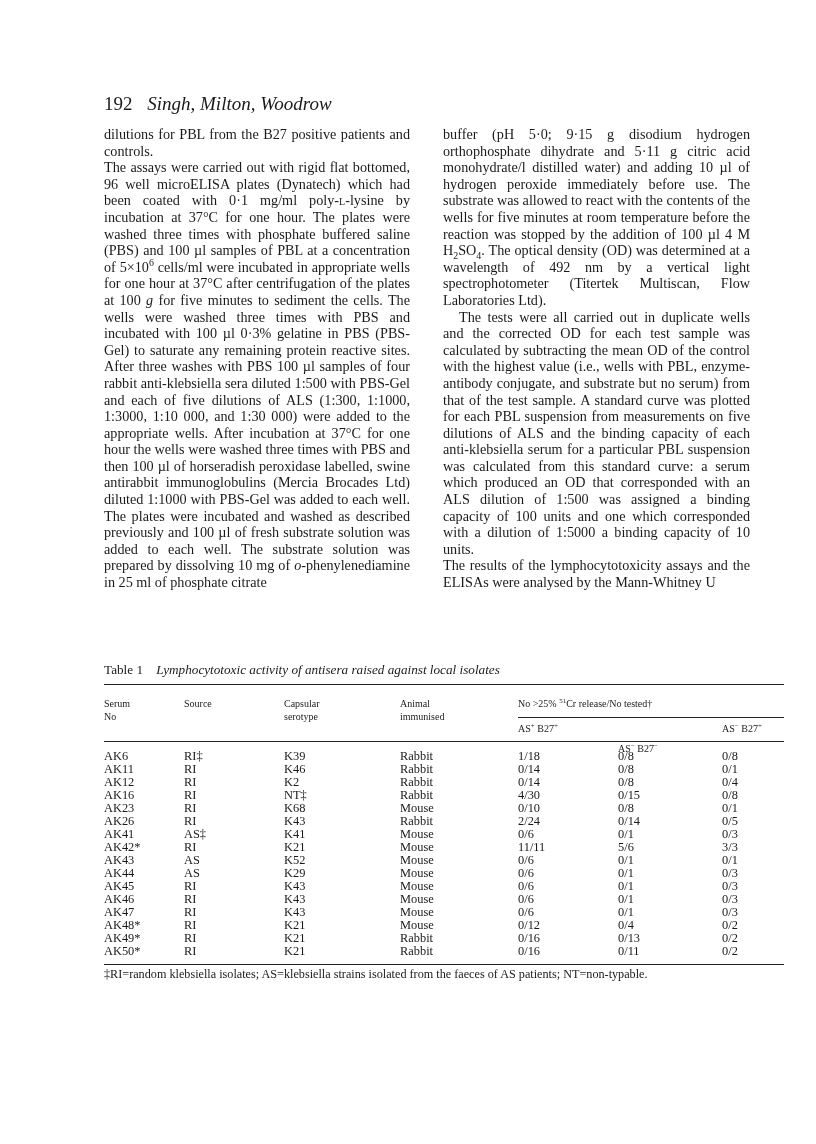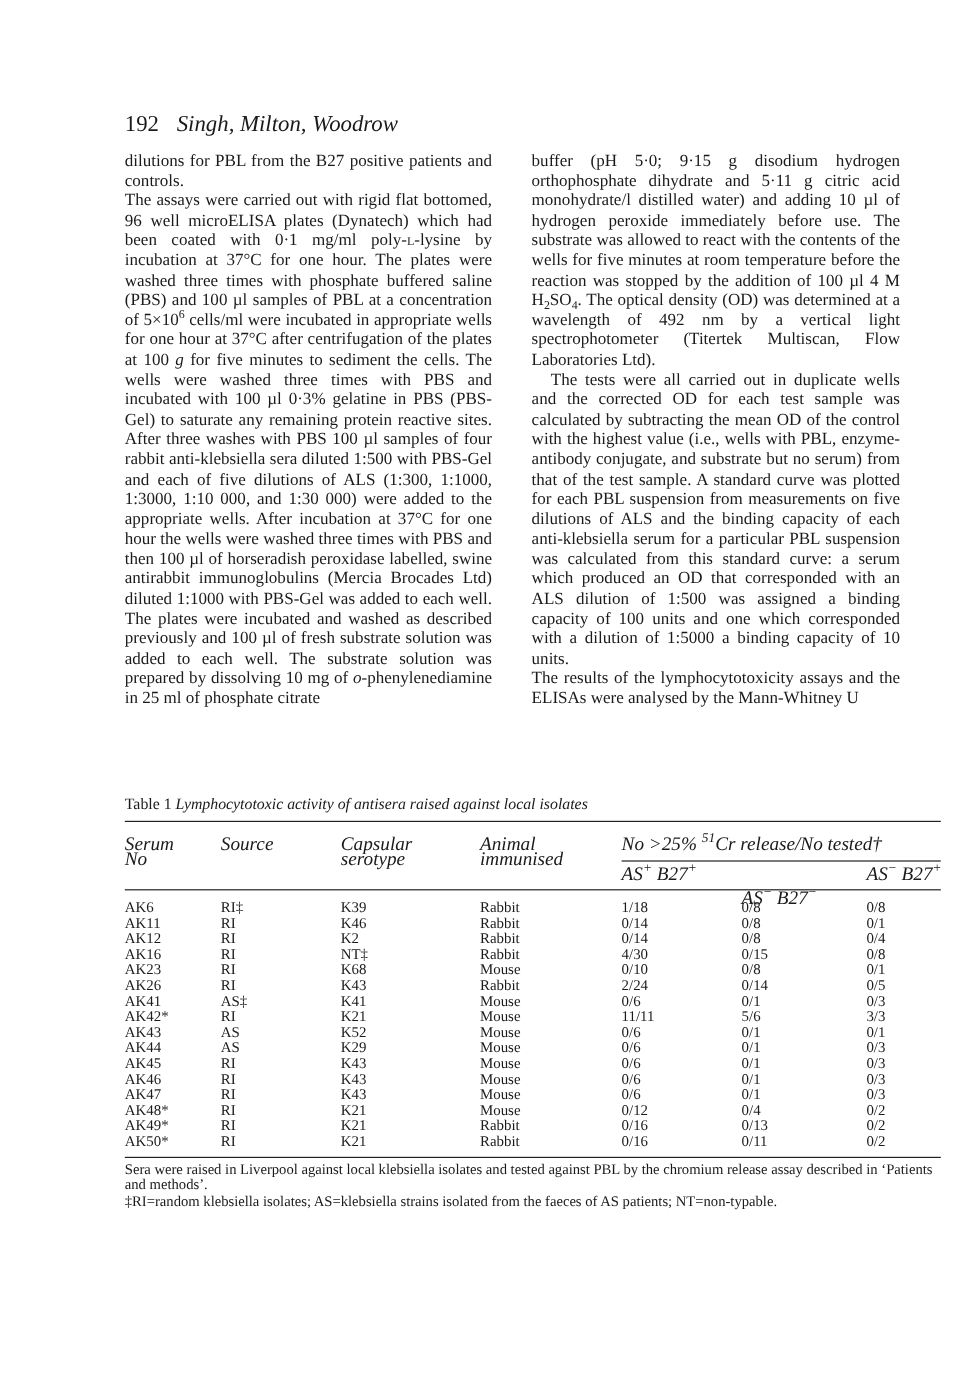--- a/index.html
+++ b/index.html
@@ -26,29 +26,29 @@
     font-size: 10.5px; letter-spacing: 3.2px; margin: 16px 0 1px 0;
     text-transform: uppercase;
   }
   sub, sup { font-size: 70%; line-height: 0; }
   .ital { font-style: italic; }
   .sc { font-variant: small-caps; }
 
   .table-caption {
     position: absolute; left: 104px; top: 662px; font-size: 13.2px; white-space: nowrap;
   }
-  .table-caption .label { }
+  .table-caption .label { margin-right: 10px; }
   .table-caption .title { font-style: italic; }
   .tbl {
     position: absolute; left: 104px; top: 684px; width: 680px;
     font-size: 12.4px;
   }
   .rule { position: absolute; left: 0; height: 0; border-top: 1px solid #222; }
   .rule.thick { border-top: 1.5px solid #222; }
-  .hdr { position: absolute; font-style: italic; line-height: 13px; white-space: nowrap; font-size: 16px; }
+  .hdr { position: absolute; line-height: 13px; white-space: nowrap; font-size: 10px; }
   .row { position: absolute; left: 0; width: 680px; height: 13px; line-height: 13px; white-space: nowrap; }
   .cell { position: absolute; top: 0; }
   .c0 { left: 0; } .c1 { left: 80px; } .c2 { left: 180px; } .c3 { left: 296px; }
   .c4 { left: 414px; } .c5 { left: 514px; } .c6 { left: 618px; }
   .notes {
     position: absolute; left: 104px; top: 968px; width: 682px;
     font-size: 12.2px; line-height: 13.4px;
   }
   .notes p { margin: 0; }
 </style>
@@ -244,15 +244,14 @@
         <span class="cell c4">0/16</span>
         <span class="cell c5">0/11</span>
         <span class="cell c6">0/2</span>
       </div>
     </div>
 
   <div class="rule thick" style="top:280px; width:680px;"></div>
 </div>
 
 <div class="notes">
-  <p>Sera were raised in Liverpool against local klebsiella isolates and tested against PBL by the chromium release assay described in ‘Patients and methods’.</p>
   <p>‡RI=random klebsiella isolates; AS=klebsiella strains isolated from the faeces of AS patients; NT=non-typable.</p>
 </div>
 
 </body></html>

